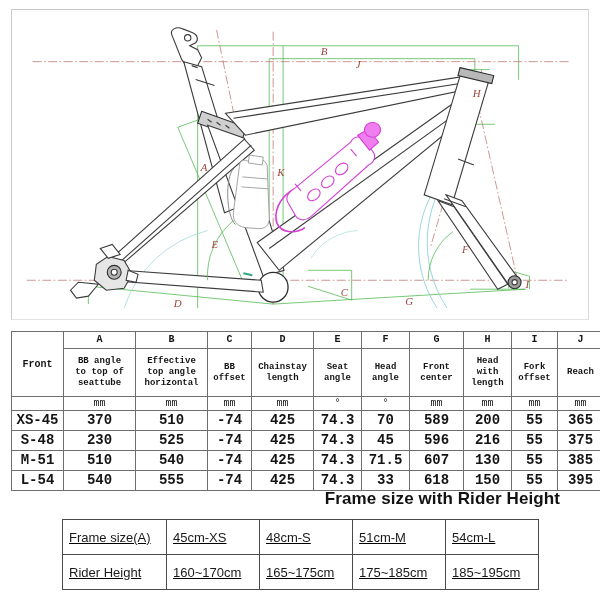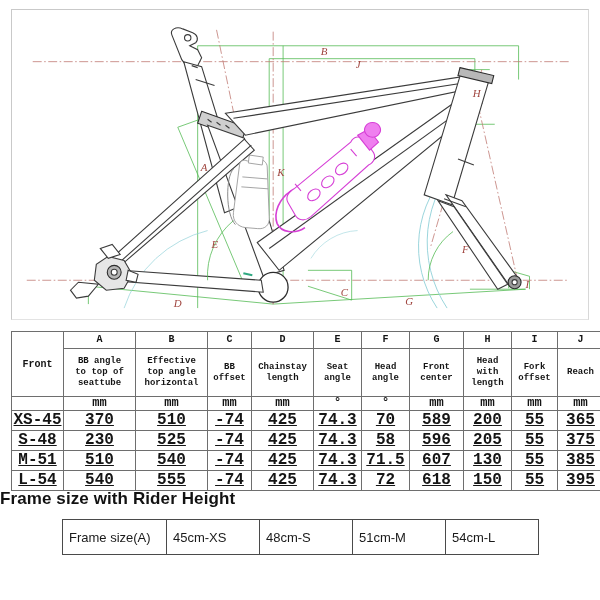--- a/index.html
+++ b/index.html
@@ -67,66 +67,66 @@
     font-weight: bold;
   }
   table.geo th.desc {
     font-size: 9px;
     font-weight: bold;
     line-height: 11px;
     height: 48px;
     padding: 1px 1px;
   }
   table.geo td.unit {
-    font-size: 12px;
-    font-weight: bold;
+    font-size: 10px;
+    font-weight: normal;
     height: 13px;
     line-height: 13px;
   }
   table.geo td.val, table.geo td.sizecell {
-    font-size: 16px;
+    font-size: 14px;
     font-weight: bold;
     height: 19px;
     line-height: 19px;
-    text-decoration: underline;
   }
   col.c-size  { width: 52px; }
   col.c-a     { width: 72px; }
   col.c-b     { width: 72px; }
   col.c-c     { width: 44px; }
   col.c-d     { width: 62px; }
   col.c-e     { width: 48px; }
   col.c-f     { width: 48px; }
   col.c-g     { width: 54px; }
   col.c-h     { width: 48px; }
   col.c-i     { width: 46px; }
   col.c-j     { width: 46px; }
 
   
   #rider-title {
     position: absolute;
     left: 0; top: 489px;
     width: 560px;
-    text-align: left;
+    text-align: right;
     font-family: "Liberation Sans", sans-serif;
     font-size: 17px;
     font-weight: bold;
     color: #121212;
     letter-spacing: 0.1px;
   }
   #rider-table-wrap {
     position: absolute;
     left: 62px; top: 519px;
     width: 476px;
   }
   table.rider {
     border-collapse: collapse;
     width: 476px;
     table-layout: fixed;
     background: #ffffff;
+    text-decoration: underline;
   }
   table.rider td {
     border: 1px solid #4a4a4a;
     font-family: "Liberation Sans", sans-serif;
     font-size: 13px;
     color: #1a1a1a;
     text-align: left;
     padding: 0 0 0 6px;
     height: 35px;
     vertical-align: middle;
@@ -397,23 +397,23 @@
           <td class="val">365</td>
 
         </tr>
         <tr>
           <td class="sizecell">S-48</td>
           <td class="val">230</td>
           <td class="val">525</td>
           <td class="val">-74</td>
           <td class="val">425</td>
           <td class="val">74.3</td>
-          <td class="val">58</td>
+          <td class="val">45</td>
           <td class="val">596</td>
-          <td class="val">205</td>
+          <td class="val">216</td>
           <td class="val">55</td>
           <td class="val">375</td>
 
         </tr>
         <tr>
           <td class="sizecell">M-51</td>
           <td class="val">510</td>
           <td class="val">540</td>
           <td class="val">-74</td>
           <td class="val">425</td>
@@ -425,21 +425,21 @@
           <td class="val">385</td>
 
         </tr>
         <tr>
           <td class="sizecell">L-54</td>
           <td class="val">540</td>
           <td class="val">555</td>
           <td class="val">-74</td>
           <td class="val">425</td>
           <td class="val">74.3</td>
-          <td class="val">72</td>
+          <td class="val">33</td>
           <td class="val">618</td>
           <td class="val">150</td>
           <td class="val">55</td>
           <td class="val">395</td>
 
         </tr>
       </tbody>
     </table>
   </div>
 
@@ -455,17 +455,24 @@
           <col class="r-cell">
       </colgroup>
       <tbody>
         <tr>
           <td>Frame size(A)</td>
           <td>45cm-XS</td>
           <td>48cm-S</td>
           <td>51cm-M</td>
           <td>54cm-L</td>
         </tr>
+        <tr>
+          <td>Rider Height</td>
+          <td>160~170cm</td>
+          <td>165~175cm</td>
+          <td>175~185cm</td>
+          <td>185~195cm</td>
+        </tr>
       </tbody>
     </table>
   </div>
 
 </div>
 
 </body></html>

